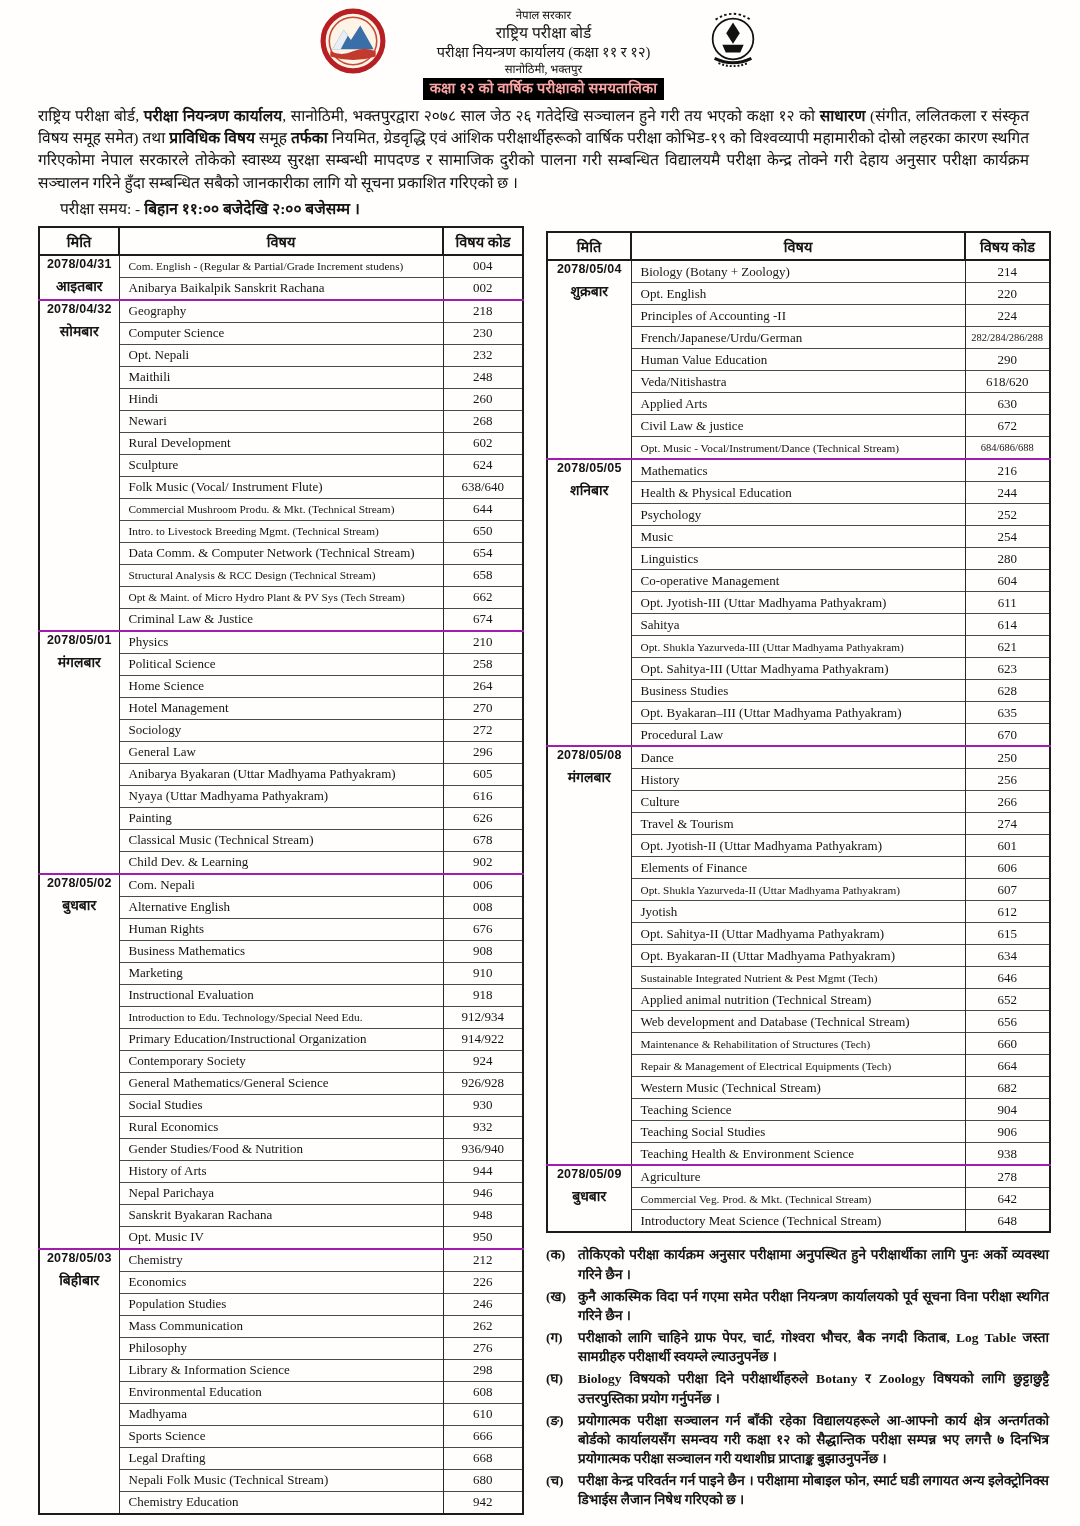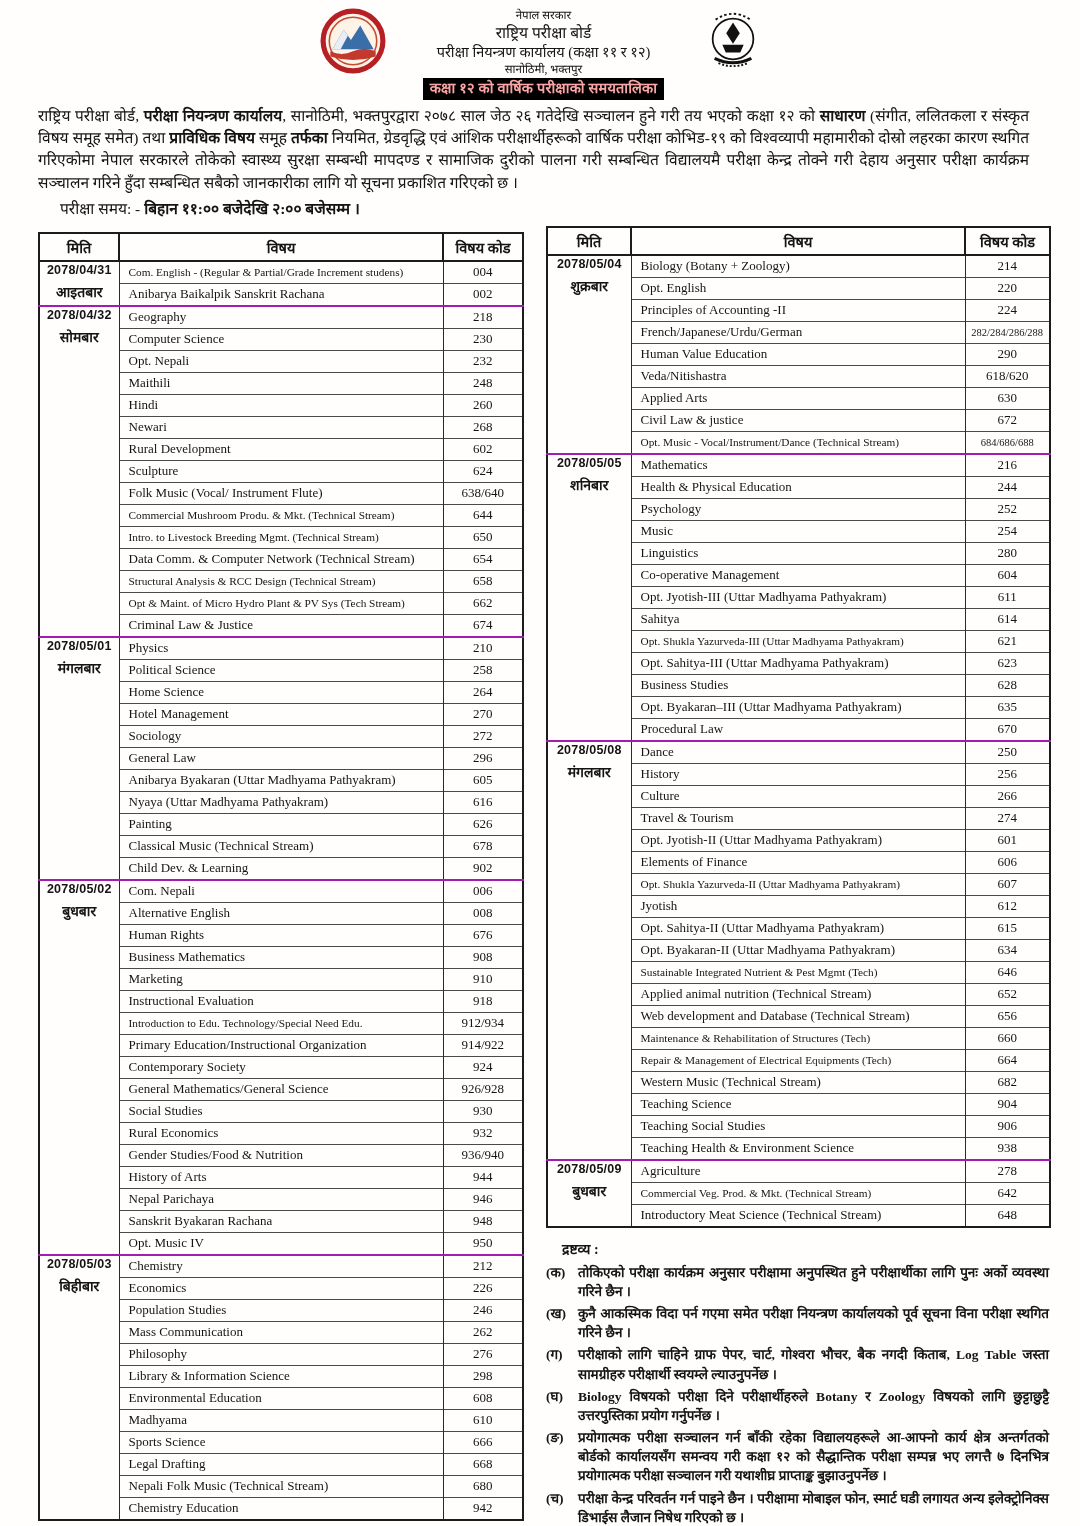--- a/index.html
+++ b/index.html
@@ -556,21 +556,20 @@
               <td class="subj sm">Commercial  Veg. Prod. &amp; Mkt.  (Technical Stream)</td>
               <td class="code">642</td>
             </tr>
             <tr>
               <td class="subj">Introductory Meat Science  (Technical Stream)</td>
               <td class="code">648</td>
             </tr>
           </tbody>
         </table>
       <div class="notes">
-        <div class="notes-title">द्रष्टव्य :</div>
         <div id="notes-list">
             <div class="note">
               <span class="nlabel">(क)</span>
               <span class="ntext">तोकिएको परीक्षा कार्यक्रम अनुसार परीक्षामा अनुपस्थित हुने परीक्षार्थीका लागि पुनः अर्को व्यवस्था गरिने छैन ।</span>
             </div>
             <div class="note">
               <span class="nlabel">(ख)</span>
               <span class="ntext">कुनै आकस्मिक विदा पर्न गएमा समेत परीक्षा नियन्त्रण कार्यालयको पूर्व सूचना विना परीक्षा स्थगित गरिने छैन ।</span>
             </div>
             <div class="note">

